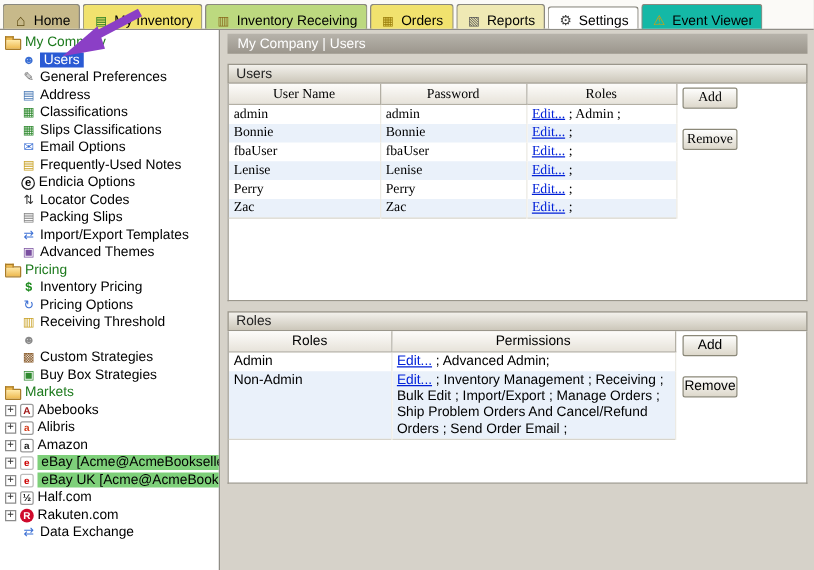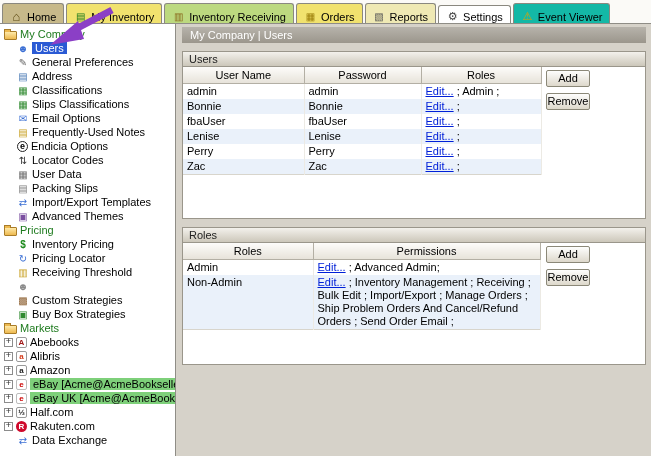--- a/index.html
+++ b/index.html
@@ -87,38 +87,38 @@
 
   
   .content { position:absolute; left:177px; top:24px; right:0; bottom:0;
              background:#d6d2c9; padding:3px 5px 0 5px; overflow:hidden; }
   .crumb { height:16px; line-height:12px; padding:2px 8px; margin-bottom:8px;
            background:linear-gradient(#b7b3ab,#9b968c); color:#fff; }
   .group { margin-bottom:8px; }
   .ghead { height:16px; padding:1px 6px; color:#222; border:1px solid #9a968b;
            background:linear-gradient(#f3f1ec,#ccc7ba); }
   .gbody { position:relative; background:#fff; border:1px solid #9a968b; border-top:none; }
-  .gb-users { height:152px; }
+  .gb-users { height:174px;font-family:Liberation Serif, serif; }
   .gb-roles { height:122px; }
 
   table.grid { border-collapse:collapse; table-layout:fixed; border-bottom:1px solid #d8d5cc; }
   .grid th { height:16px; font-weight:normal; text-align:center; padding:0 2px; overflow:hidden;
              background:linear-gradient(#fdfcfa,#e7e3da);
              border-right:1px solid #b3afa4; border-bottom:1px solid #b3afa4; }
   .grid td { height:15px; padding:1px 4px; line-height:13px; vertical-align:top;
              border-right:1px solid #eceae4; overflow:hidden; }
   .r1 { background:#eaf1fa; }
   .link { color:#0020d8; text-decoration:underline; cursor:pointer; }
   .sfx { margin-left:3px; }
 
   .btn { position:absolute; left:363px; width:44px; height:17px; line-height:15px;
          text-align:center; background:linear-gradient(#fefefd,#ddd8cb);
          border:1px solid #8b8878; border-radius:2px; cursor:default; }
   .btn.add { top:3px; }
-  .btn.remove { top:26px; }
+  .btn.remove { top:36px; }
 </style>
 </head>
 <body>
 
 <div class="tabbar">
   <div class="tab" style="background: rgb(199, 185, 138);">
     <span class="tic i-home"></span>
     <span>Home</span>
   </div>
   <div class="tab" style="background: rgb(241, 226, 110);">
@@ -183,24 +183,20 @@
   </div>
   <div class="trow">
     <span class="ic bx i-endicia"></span>
     <span class="tlabel">Endicia Options</span>
   </div>
   <div class="trow">
     <span class="ic i-locator"></span>
     <span class="tlabel">Locator Codes</span>
   </div>
   <div class="trow">
-    <span class="ic i-userdata"></span>
-    <span class="tlabel">User Data</span>
-  </div>
-  <div class="trow">
     <span class="ic i-pack"></span>
     <span class="tlabel">Packing Slips</span>
   </div>
   <div class="trow">
     <span class="ic i-impexp"></span>
     <span class="tlabel">Import/Export Templates</span>
   </div>
   <div class="trow">
     <span class="ic i-themes"></span>
     <span class="tlabel">Advanced Themes</span>
@@ -209,21 +205,21 @@
   <div class="trow sec">
     <span class="ic i-folder"></span>
     <span class="slabel">Pricing</span>
   </div>
   <div class="trow">
     <span class="ic i-dollar"></span>
     <span class="tlabel">Inventory Pricing</span>
   </div>
   <div class="trow">
     <span class="ic i-pricegen"></span>
-    <span class="tlabel">Pricing Locator</span>
+    <span class="tlabel">Pricing Options</span>
   </div>
   <div class="trow">
     <span class="ic i-thresh"></span>
     <span class="tlabel">Receiving Threshold</span>
   </div>
   <div class="trow">
     <span class="ic i-ignored"></span>
   </div>
   <div class="trow">
     <span class="ic i-custom"></span>

